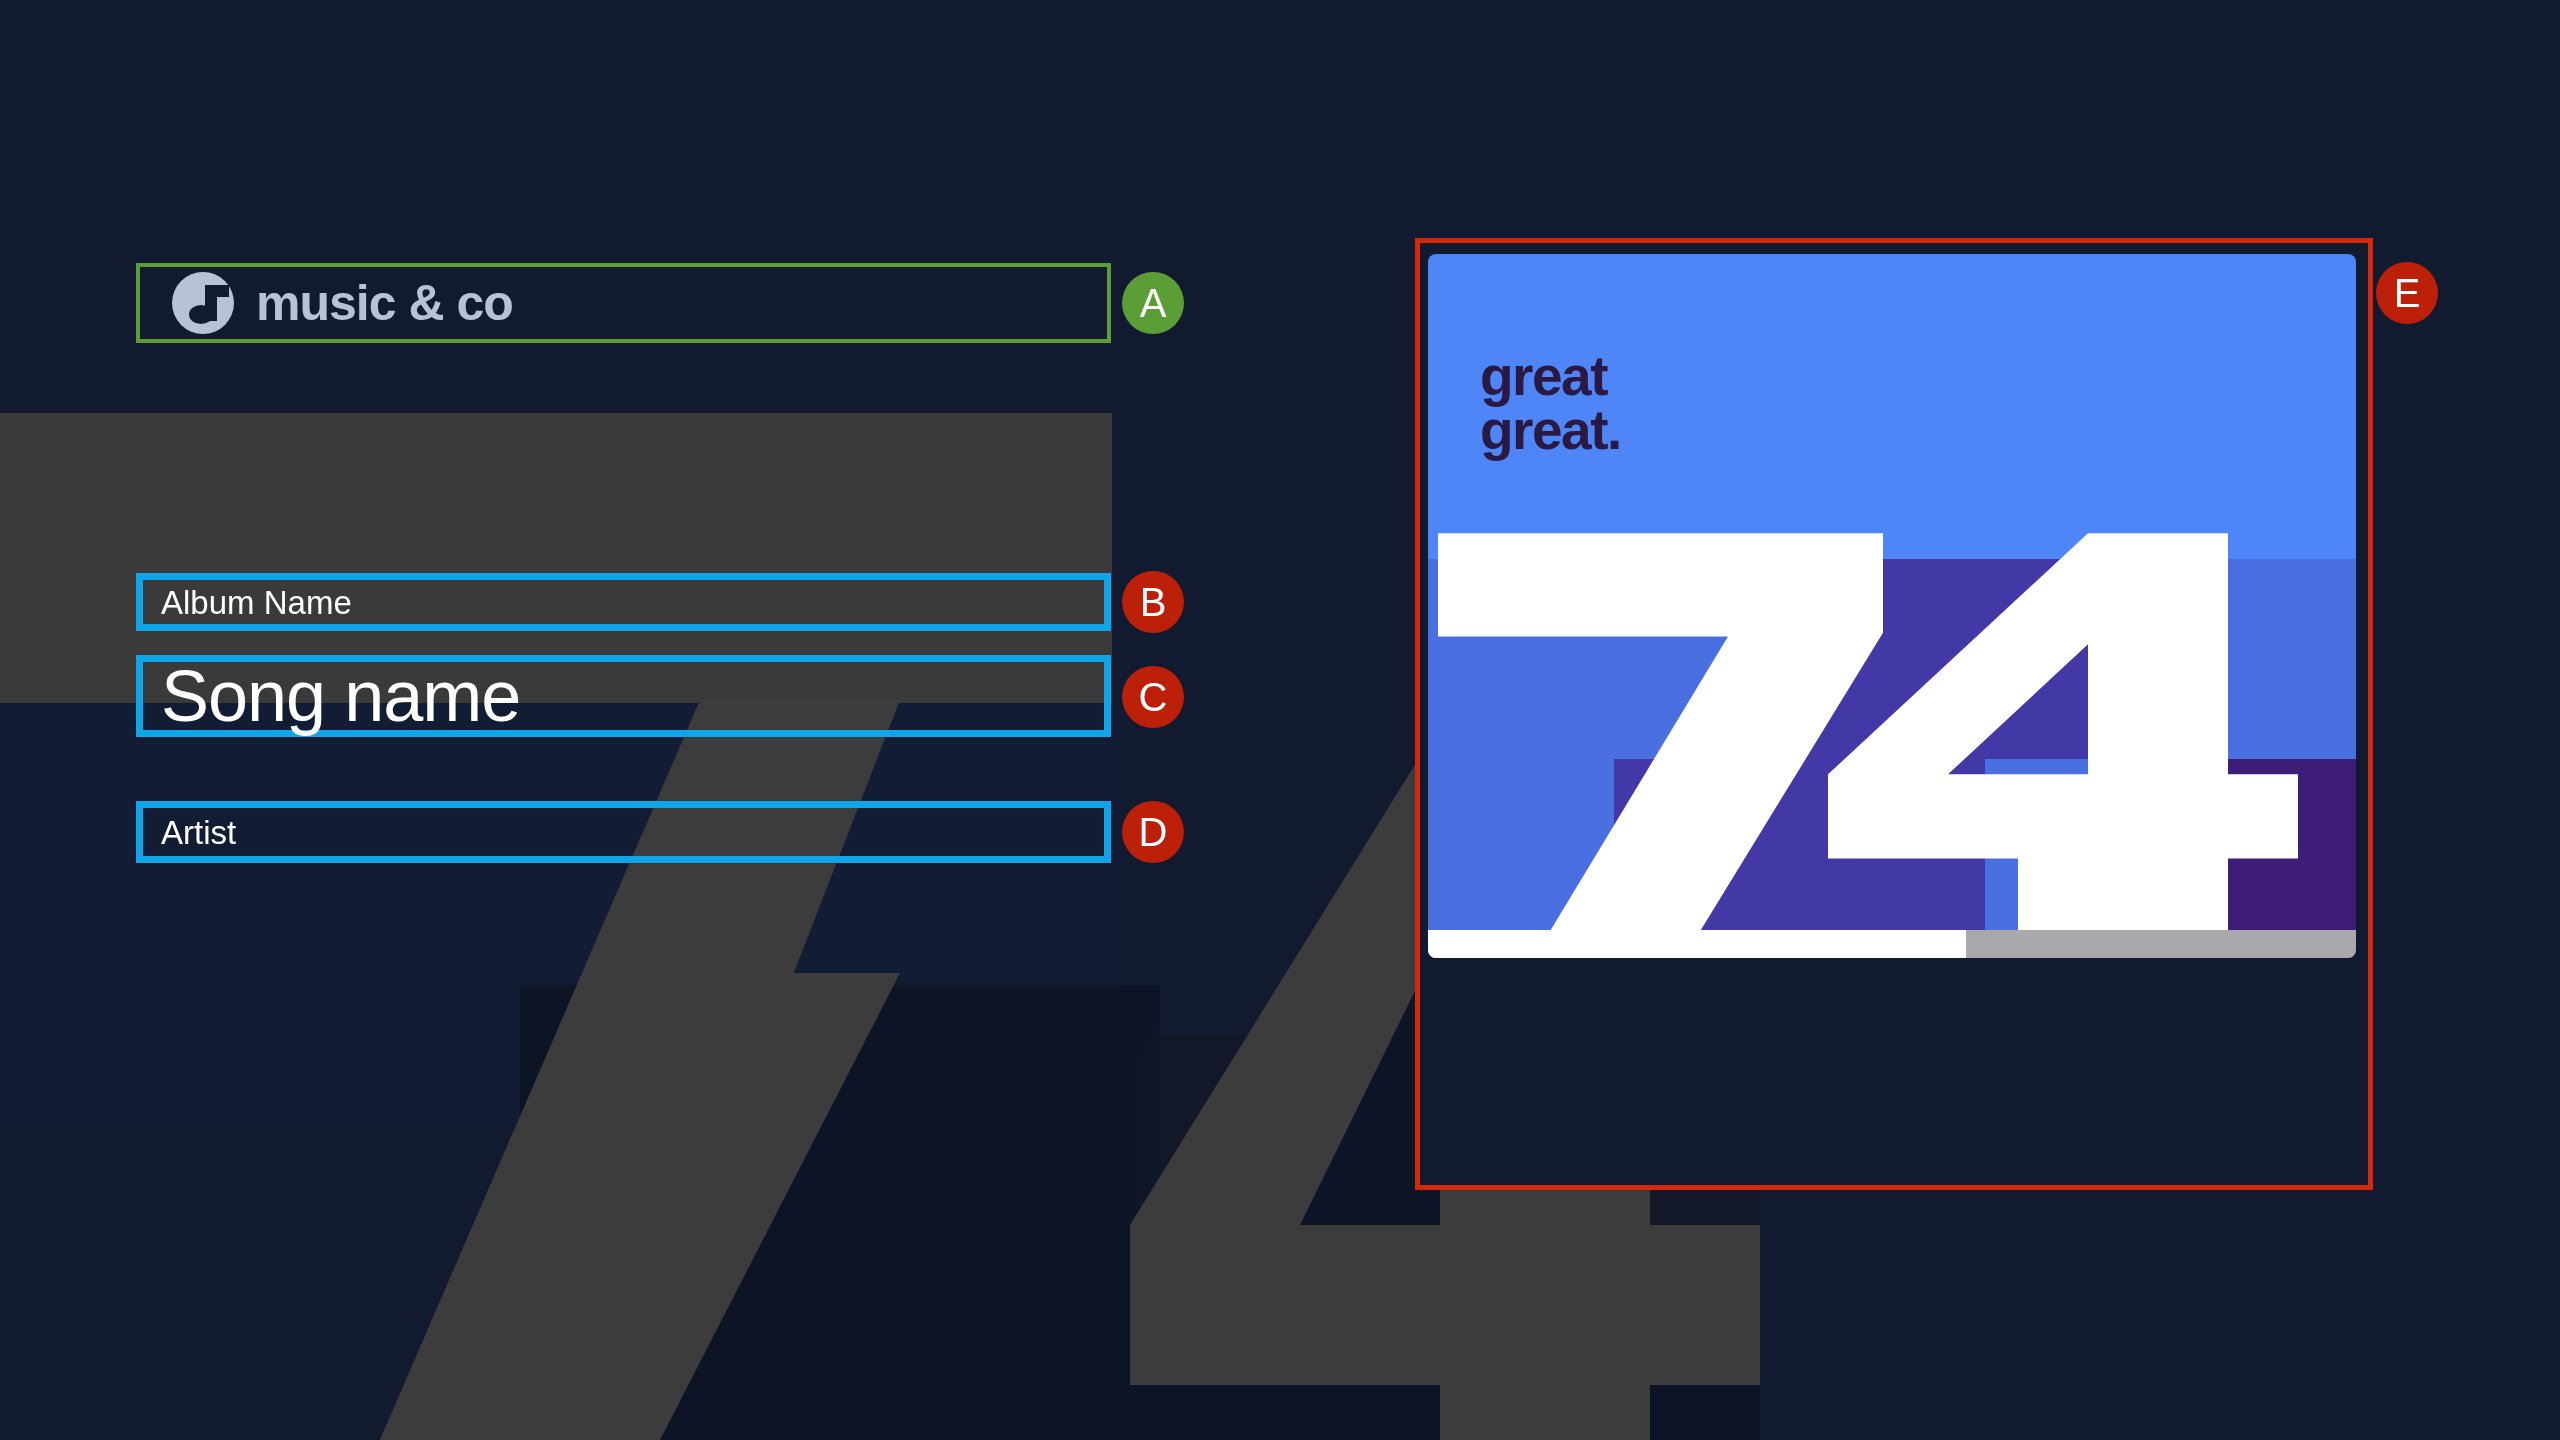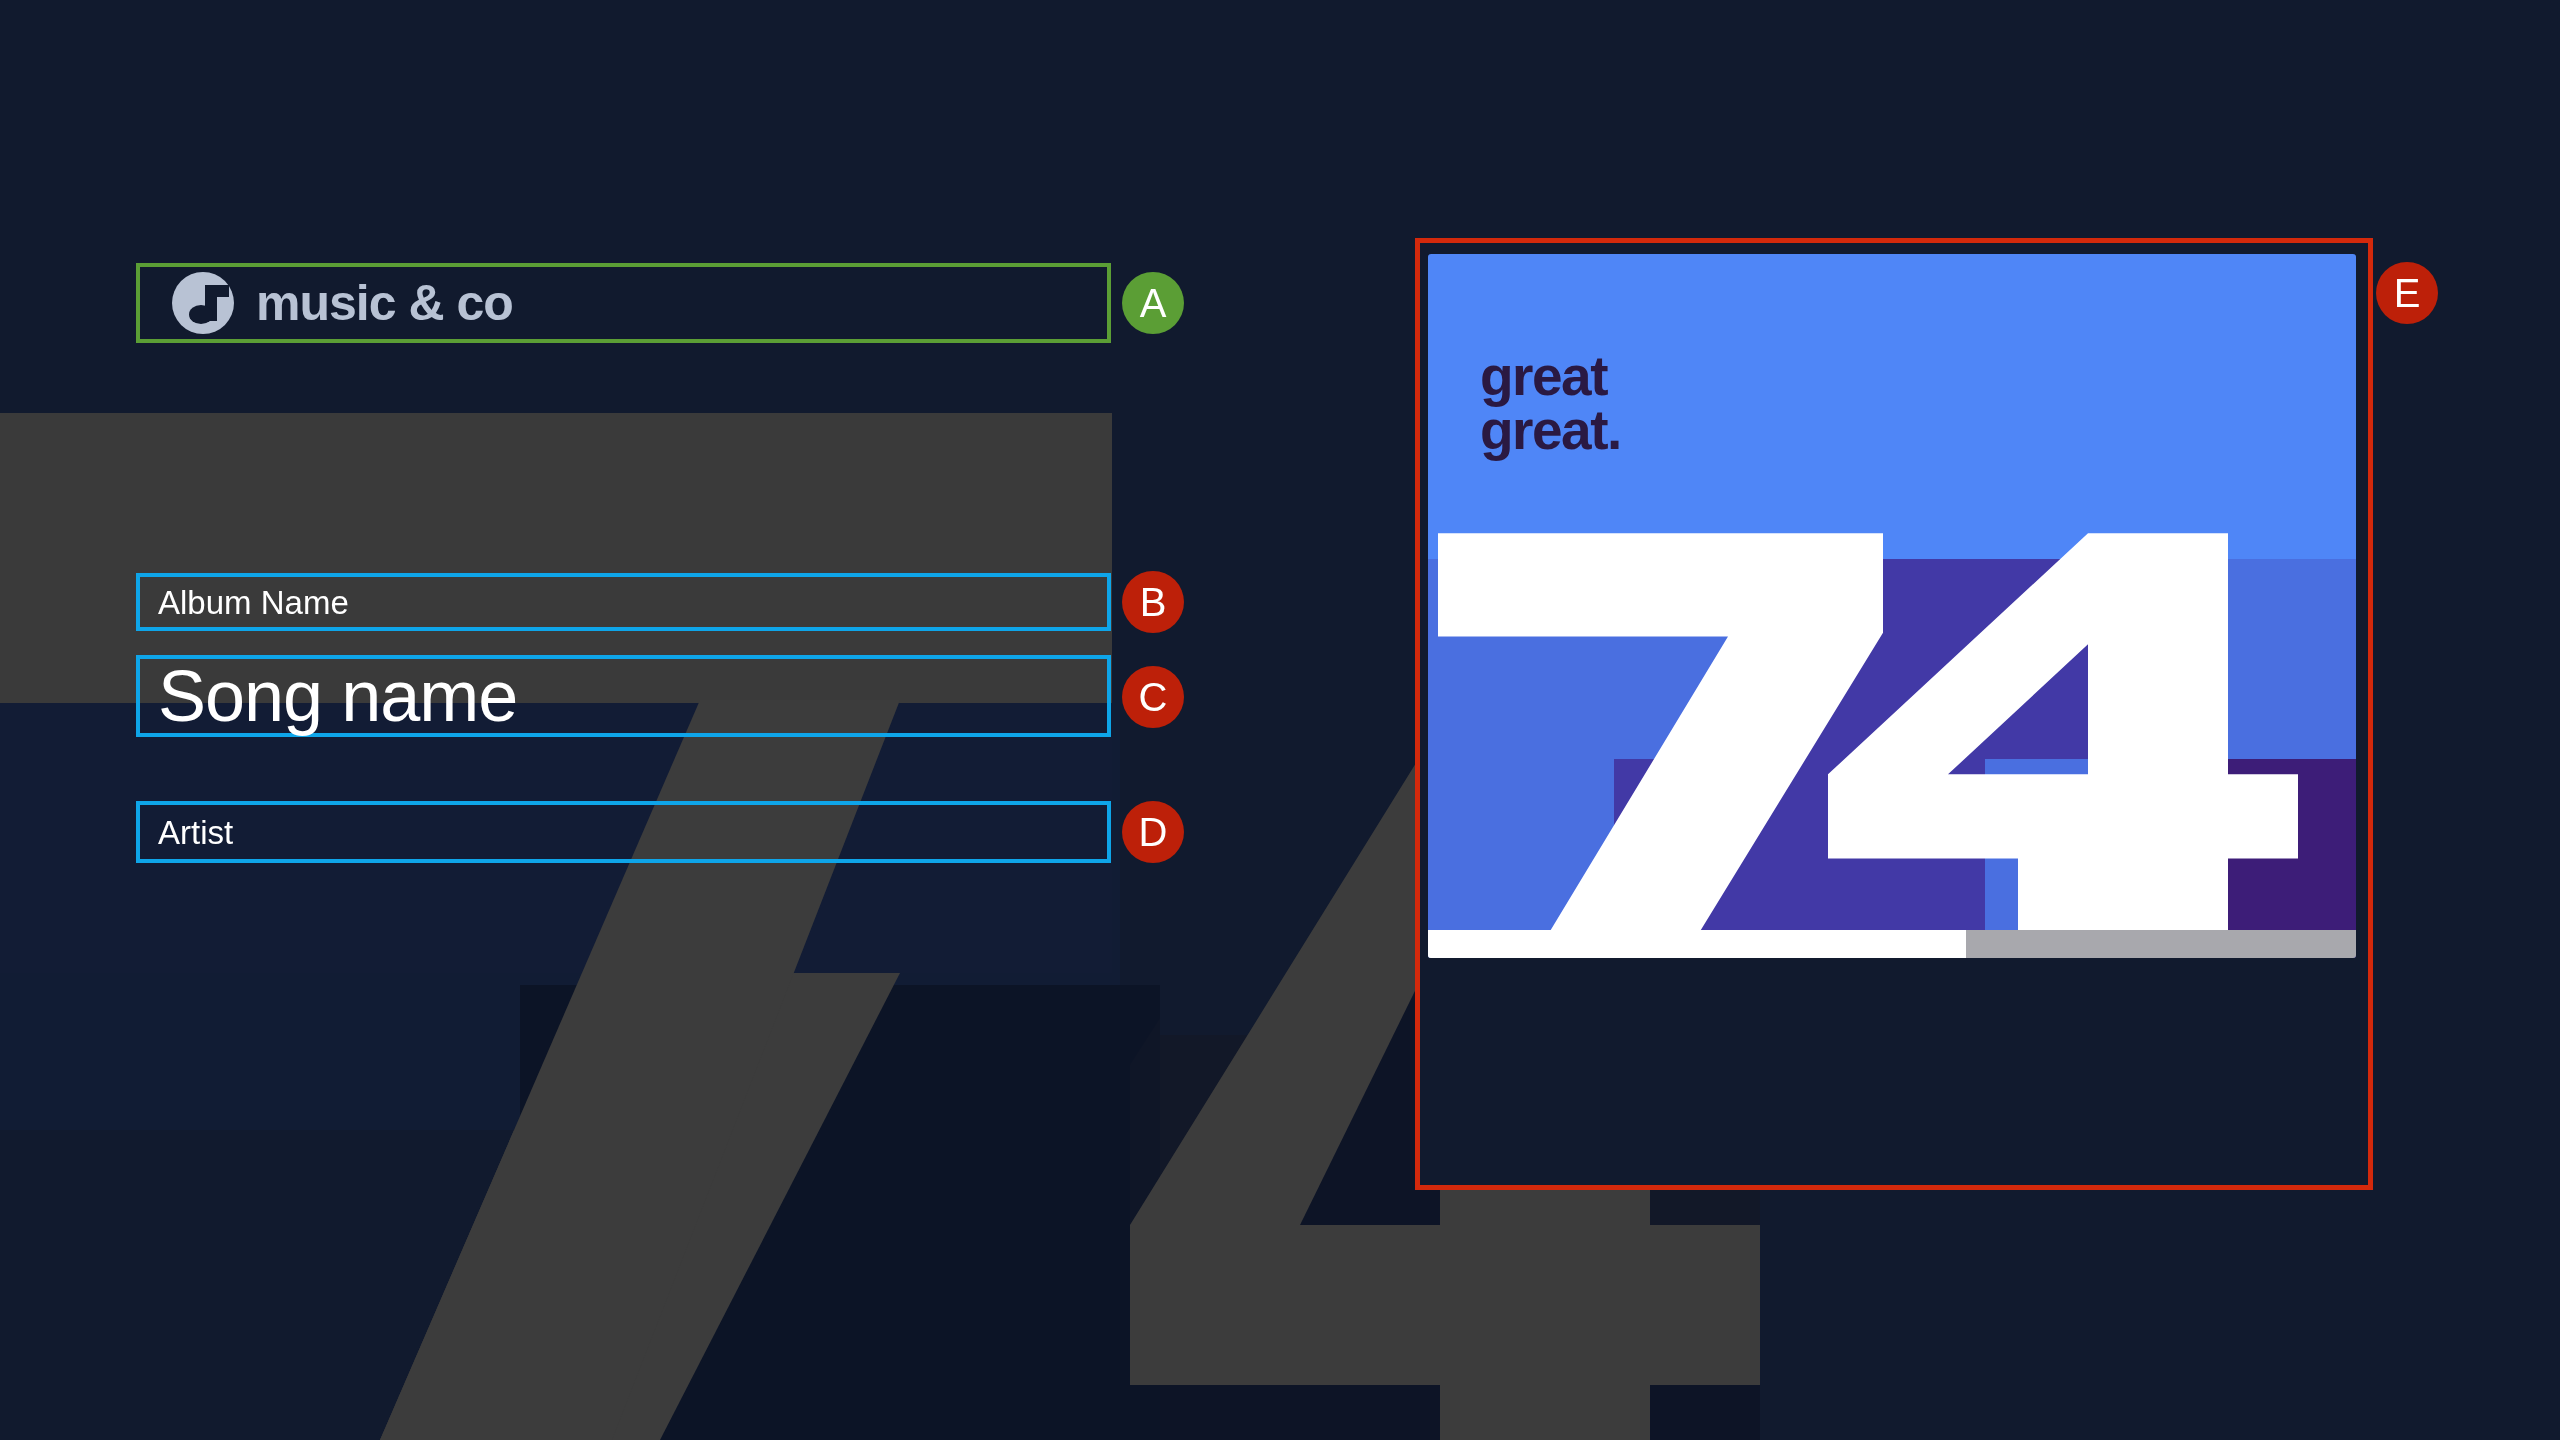--- a/index.html
+++ b/index.html
@@ -42,21 +42,21 @@
     border-radius:50%; background:#111a2e;
   }
   .brand-text {
     font-size:50px; font-weight:700; color:#b8c2d4;
     letter-spacing:-1px; line-height:1;
   }
 
   
   .field {
     position:absolute; left:136px;
-    border:4px solid #0ea5e9;
+    border:7px solid #0ea5e9;
     display:flex; align-items:center;
     padding-left:18px;
   }
   #field-album { top:573px; width:975px; height:58px; }
   #field-song  { top:655px; width:975px; height:82px; }
   #field-artist{ top:801px; width:975px; height:62px; }
 
   .album-text { font-size:33px; color:#ffffff; line-height:1; }
   .song-text  { font-size:72px; color:#ffffff; line-height:1; letter-spacing:-1px; }
   .artist-text{ font-size:33px; color:#ffffff; line-height:1; }
@@ -77,21 +77,21 @@
 
   
   #art-outline {
     position:absolute; left:1415px; top:238px;
     width:958px; height:952px;
     border:5px solid #d3290c;
   }
   #art-card {
     position:absolute; left:1428px; top:254px;
     width:928px; height:704px;
-    border-radius:3px; overflow:hidden;
+    border-radius:8px; overflow:hidden;
     background:#4f86f7;
   }
   #art-grid {
     position:absolute; left:0; right:0; bottom:0; height:598px;
     display:grid;
     grid-template-columns:repeat(5,1fr);
     grid-template-rows:repeat(3,1fr);
   }
   #art-caption {
     position:absolute; left:52px; top:96px;

